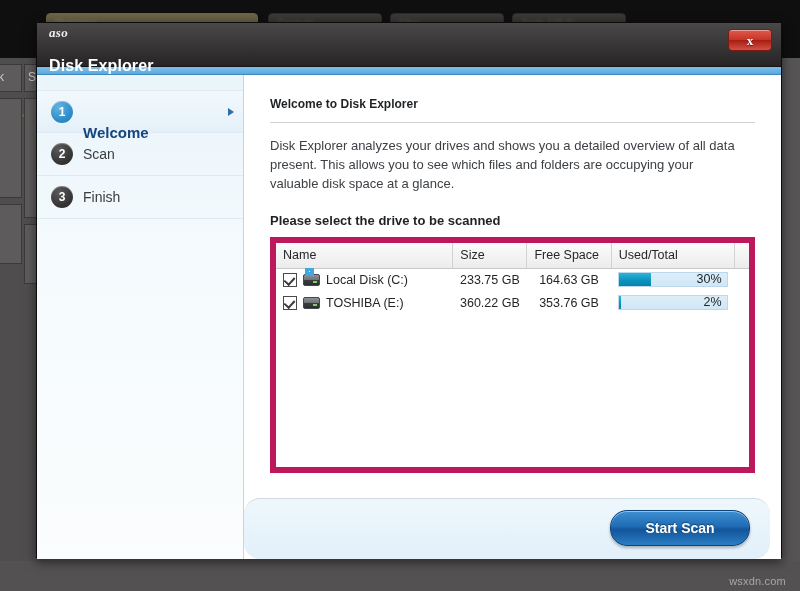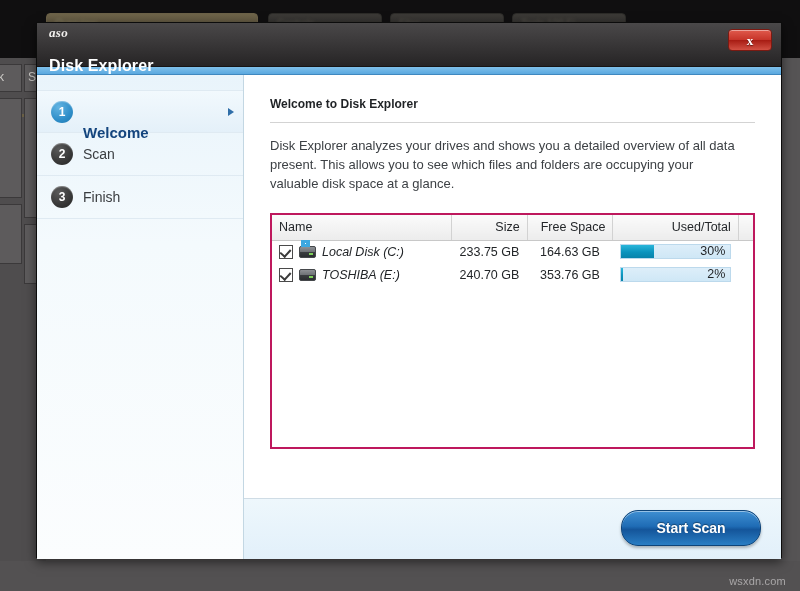--- a/index.html
+++ b/index.html
@@ -252,21 +252,21 @@
   }
   .content-subhead {
     font-size: 13px;
     font-weight: bold;
     color: #1f2225;
     margin-bottom: 9px;
   }
 
   
   .drive-table {
-    border: 2px solid #be185d;
+    border: 6px solid #be185d;
     background: #ffffff;
     height: 236px;
     box-sizing: border-box;
     overflow: hidden;
   }
   table.drives {
     width: 100%;
     border-collapse: collapse;
     table-layout: fixed;
   }
@@ -275,21 +275,21 @@
     border-bottom: 1px solid #c8c8c8;
     border-right: 1px solid #d2d2d2;
     font-size: 12.5px;
     font-weight: normal;
     color: #24272a;
     height: 25px;
     padding: 0 7px;
     box-sizing: border-box;
   }
   table.drives th.th-name { text-align: left; }
-  table.drives th.th-num  { text-align: right; }
+  table.drives th.th-num  { text-align: left; }
   table.drives th.th-last { border-right: none; }
   table.drives td {
     font-size: 12.5px;
     color: #232629;
     height: 23px;
     padding: 0 7px;
     box-sizing: border-box;
     vertical-align: middle;
   }
   td.c-name { text-align: left; }
@@ -333,21 +333,21 @@
   }
   .drvicon .winflag {
     position: absolute;
     left: 1px; top: -7px;
     width: 9px; height: 7px;
     background:
       linear-gradient(90deg,#3ea8e0 0 45%, transparent 45% 55%, #3ea8e0 55% 100%),
       linear-gradient(180deg,#3ea8e0 0 42%, transparent 42% 58%, #3ea8e0 58% 100%);
     background-blend-mode: normal;
   }
-  .drvname { white-space: nowrap; font-style: italic; }
+  .drvname { white-space: nowrap; }
 
   .bar-wrap {
     position: relative;
     height: 15px;
     background: linear-gradient(180deg,#ddeef9 0%, #cfe7f6 100%);
     border: 1px solid #bcd9ec;
     box-sizing: border-box;
   }
   .bar-fill {
     position: absolute;
@@ -358,24 +358,25 @@
     position: absolute;
     right: 5px; top: 0;
     line-height: 13px;
     font-size: 12.5px;
     color: #232629;
   }
 
   
   .footer {
     position: absolute;
-    left: 207px; right: 0; bottom: 0;
+    left: 207px; right: 11px; bottom: 0;
     height: 60px;
     background: linear-gradient(180deg,#eef7fc 0%, #e2f0fa 100%);
     border-top: 1px solid #cfdce5;
+    border-radius: 16px;
   }
   .start-btn {
     position: absolute;
     right: 20px; top: 11px;
     width: 138px; height: 34px;
     border-radius: 17px;
     background: linear-gradient(180deg,#3f8fd2 0%, #1f6cb5 45%, #14559a 55%, #2a7ec4 100%);
     border: 1px solid #0e4479;
     box-shadow: inset 0 1px 0 rgba(255,255,255,0.45), 0 2px 3px rgba(0,0,0,0.28);
     display: flex;
@@ -455,20 +456,21 @@
         <div class="step">
           <div class="step-num">3</div>
           <div class="step-label">Finish</div>
         </div>
       </div>
 
       <div class="content">
         <h1 class="content-title">Welcome to Disk Explorer</h1>
         <div class="content-rule"></div>
         <p class="content-para">Disk Explorer analyzes your drives and shows you a detailed overview of all data present.  This allows you to see which files and folders are occupying your valuable disk space at a glance.</p>
+        <div class="content-subhead">Please select the drive to be scanned</div>
 
         <div class="drive-table">
           <table class="drives">
             <colgroup>
               <col style="width:172px">
               <col style="width:72px">
               <col style="width:82px">
               <col style="width:120px">
               <col style="width:14px">
             </colgroup>
@@ -503,21 +505,21 @@
                 <td></td>
               </tr>
               <tr>
                 <td class="c-name">
                   <div class="namecell">
                     <div class="cbox"></div>
                     <div class="drvicon"></div>
                     <span class="drvname">TOSHIBA (E:)</span>
                   </div>
                 </td>
-                <td class="c-num">240.70 GB</td>
+                <td class="c-num">360.22 GB</td>
                 <td class="c-num">353.76 GB</td>
                 <td>
                   <div class="bar-wrap">
                     <div class="bar-fill" id="fill2" style="width: 2px;"></div>
                     <span class="bar-pct">2%</span>
                   </div>
                 </td>
                 <td></td>
               </tr>
             </tbody>

